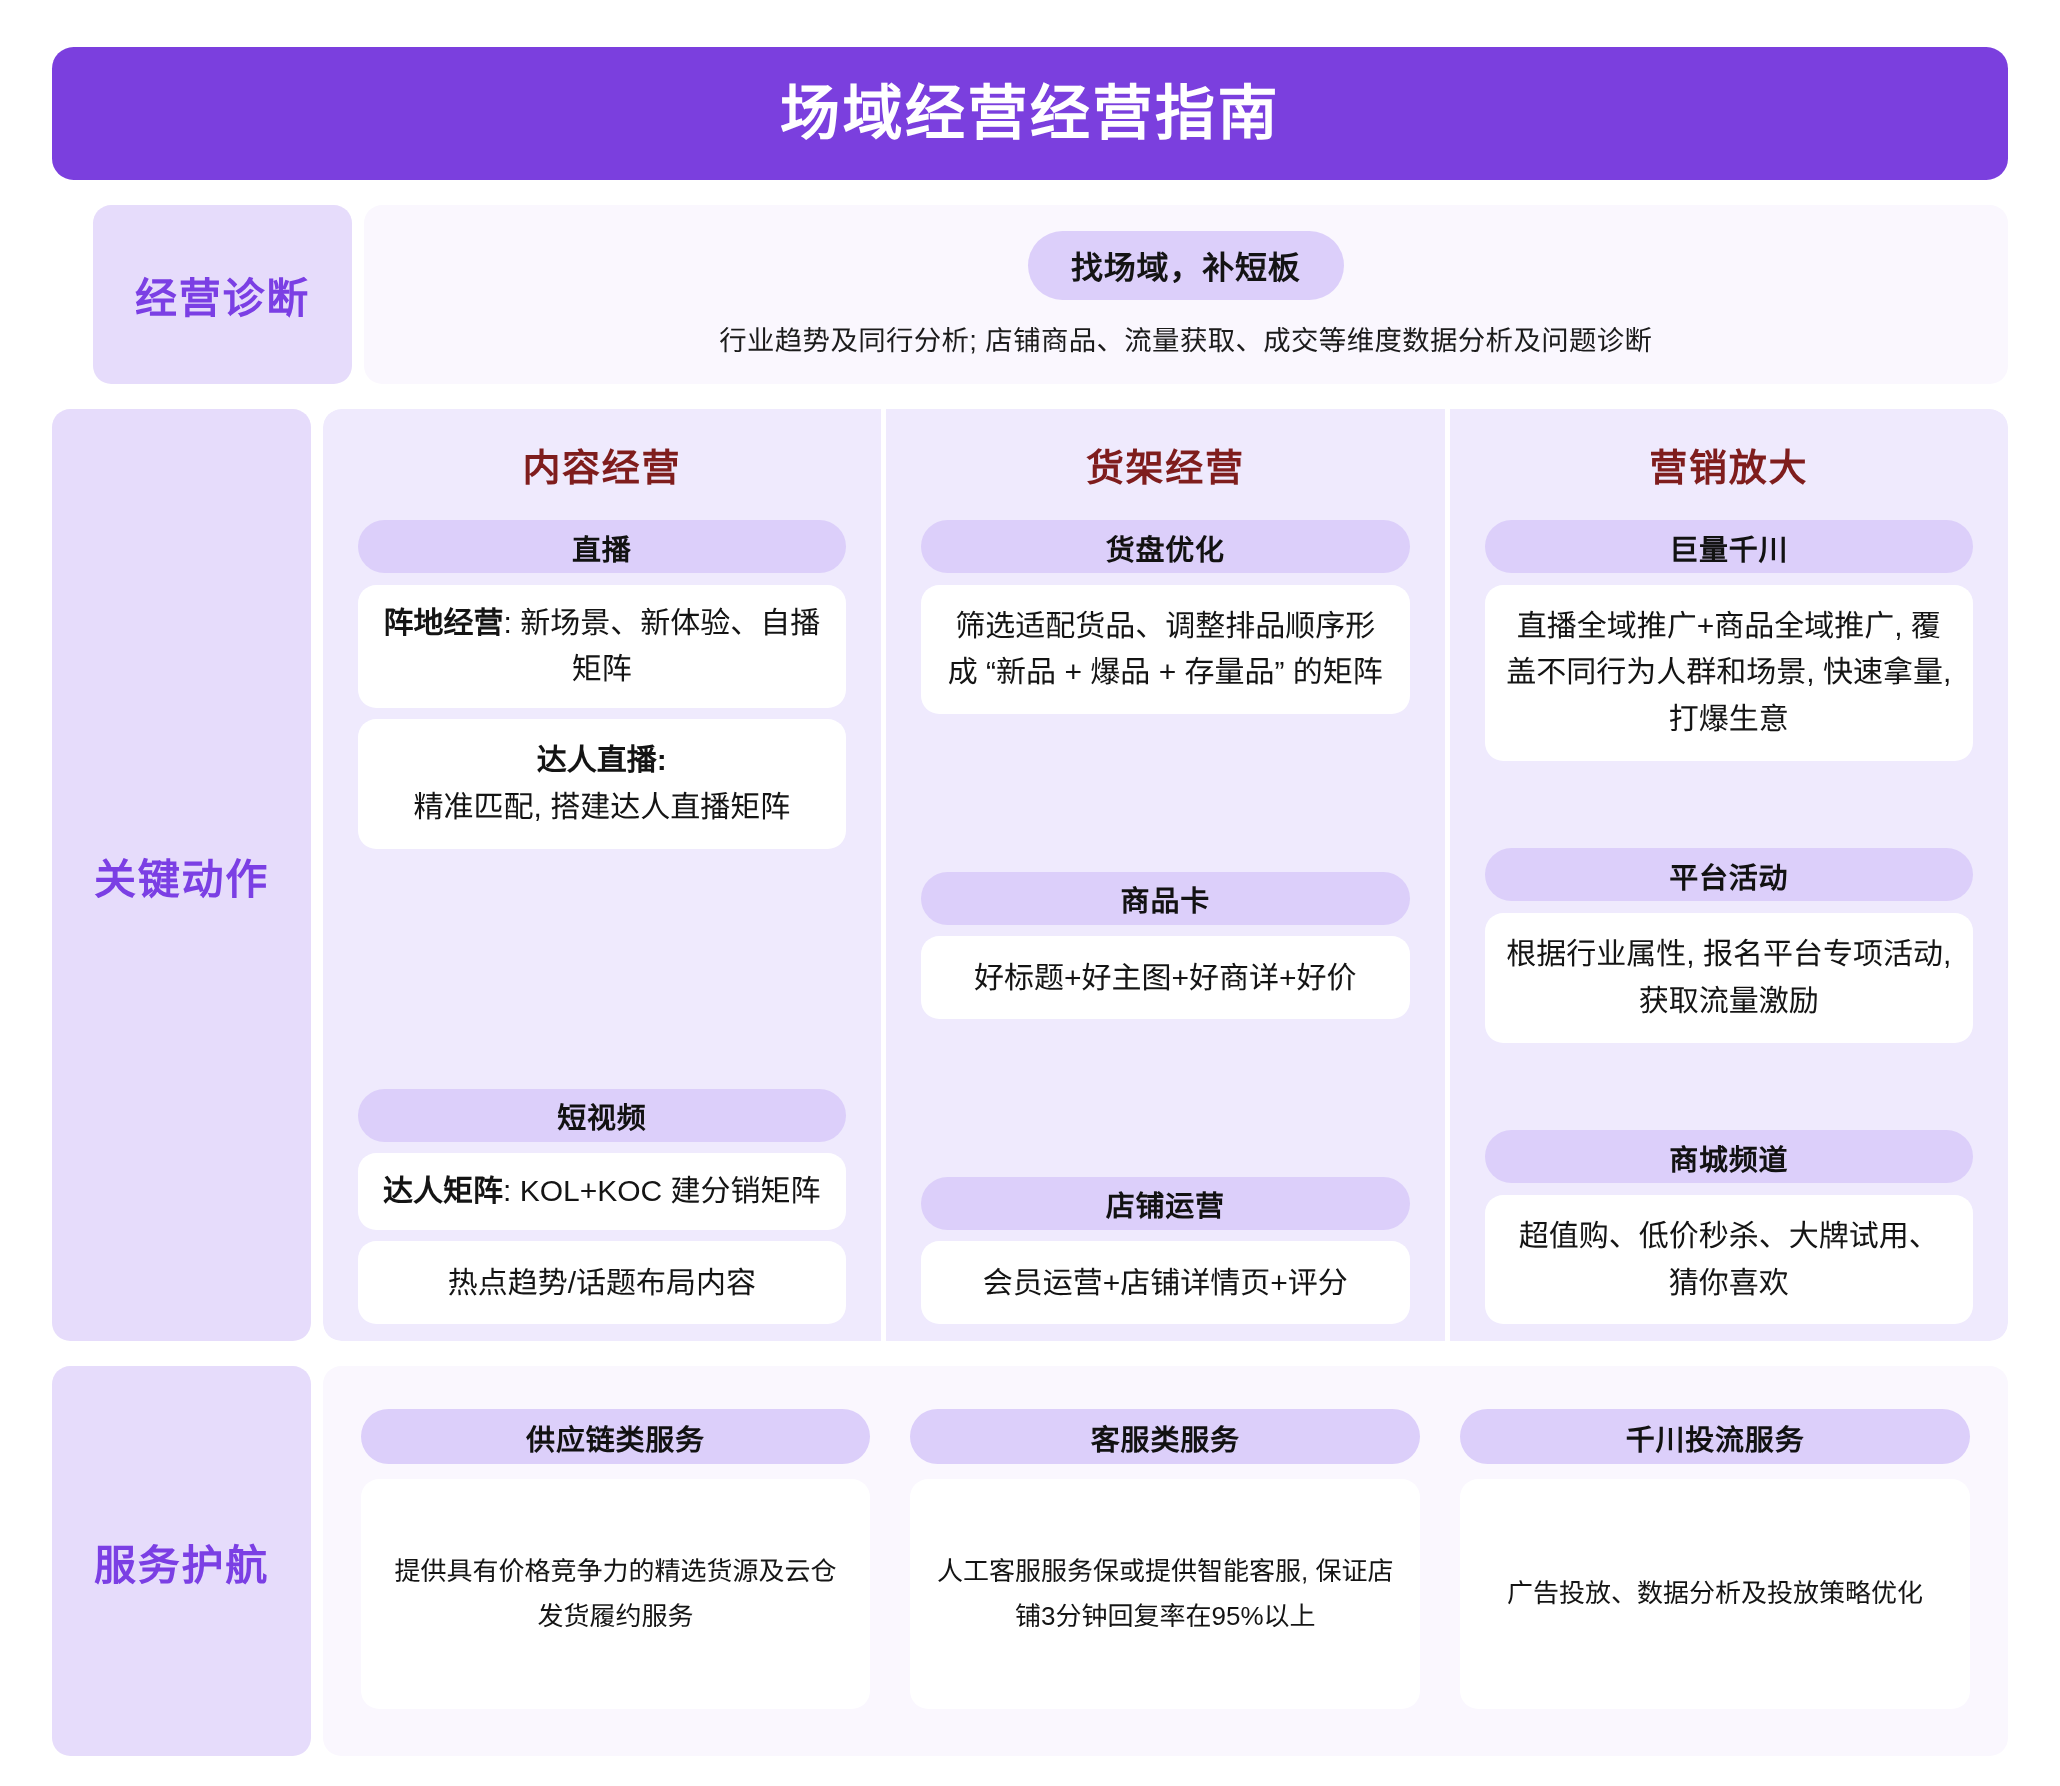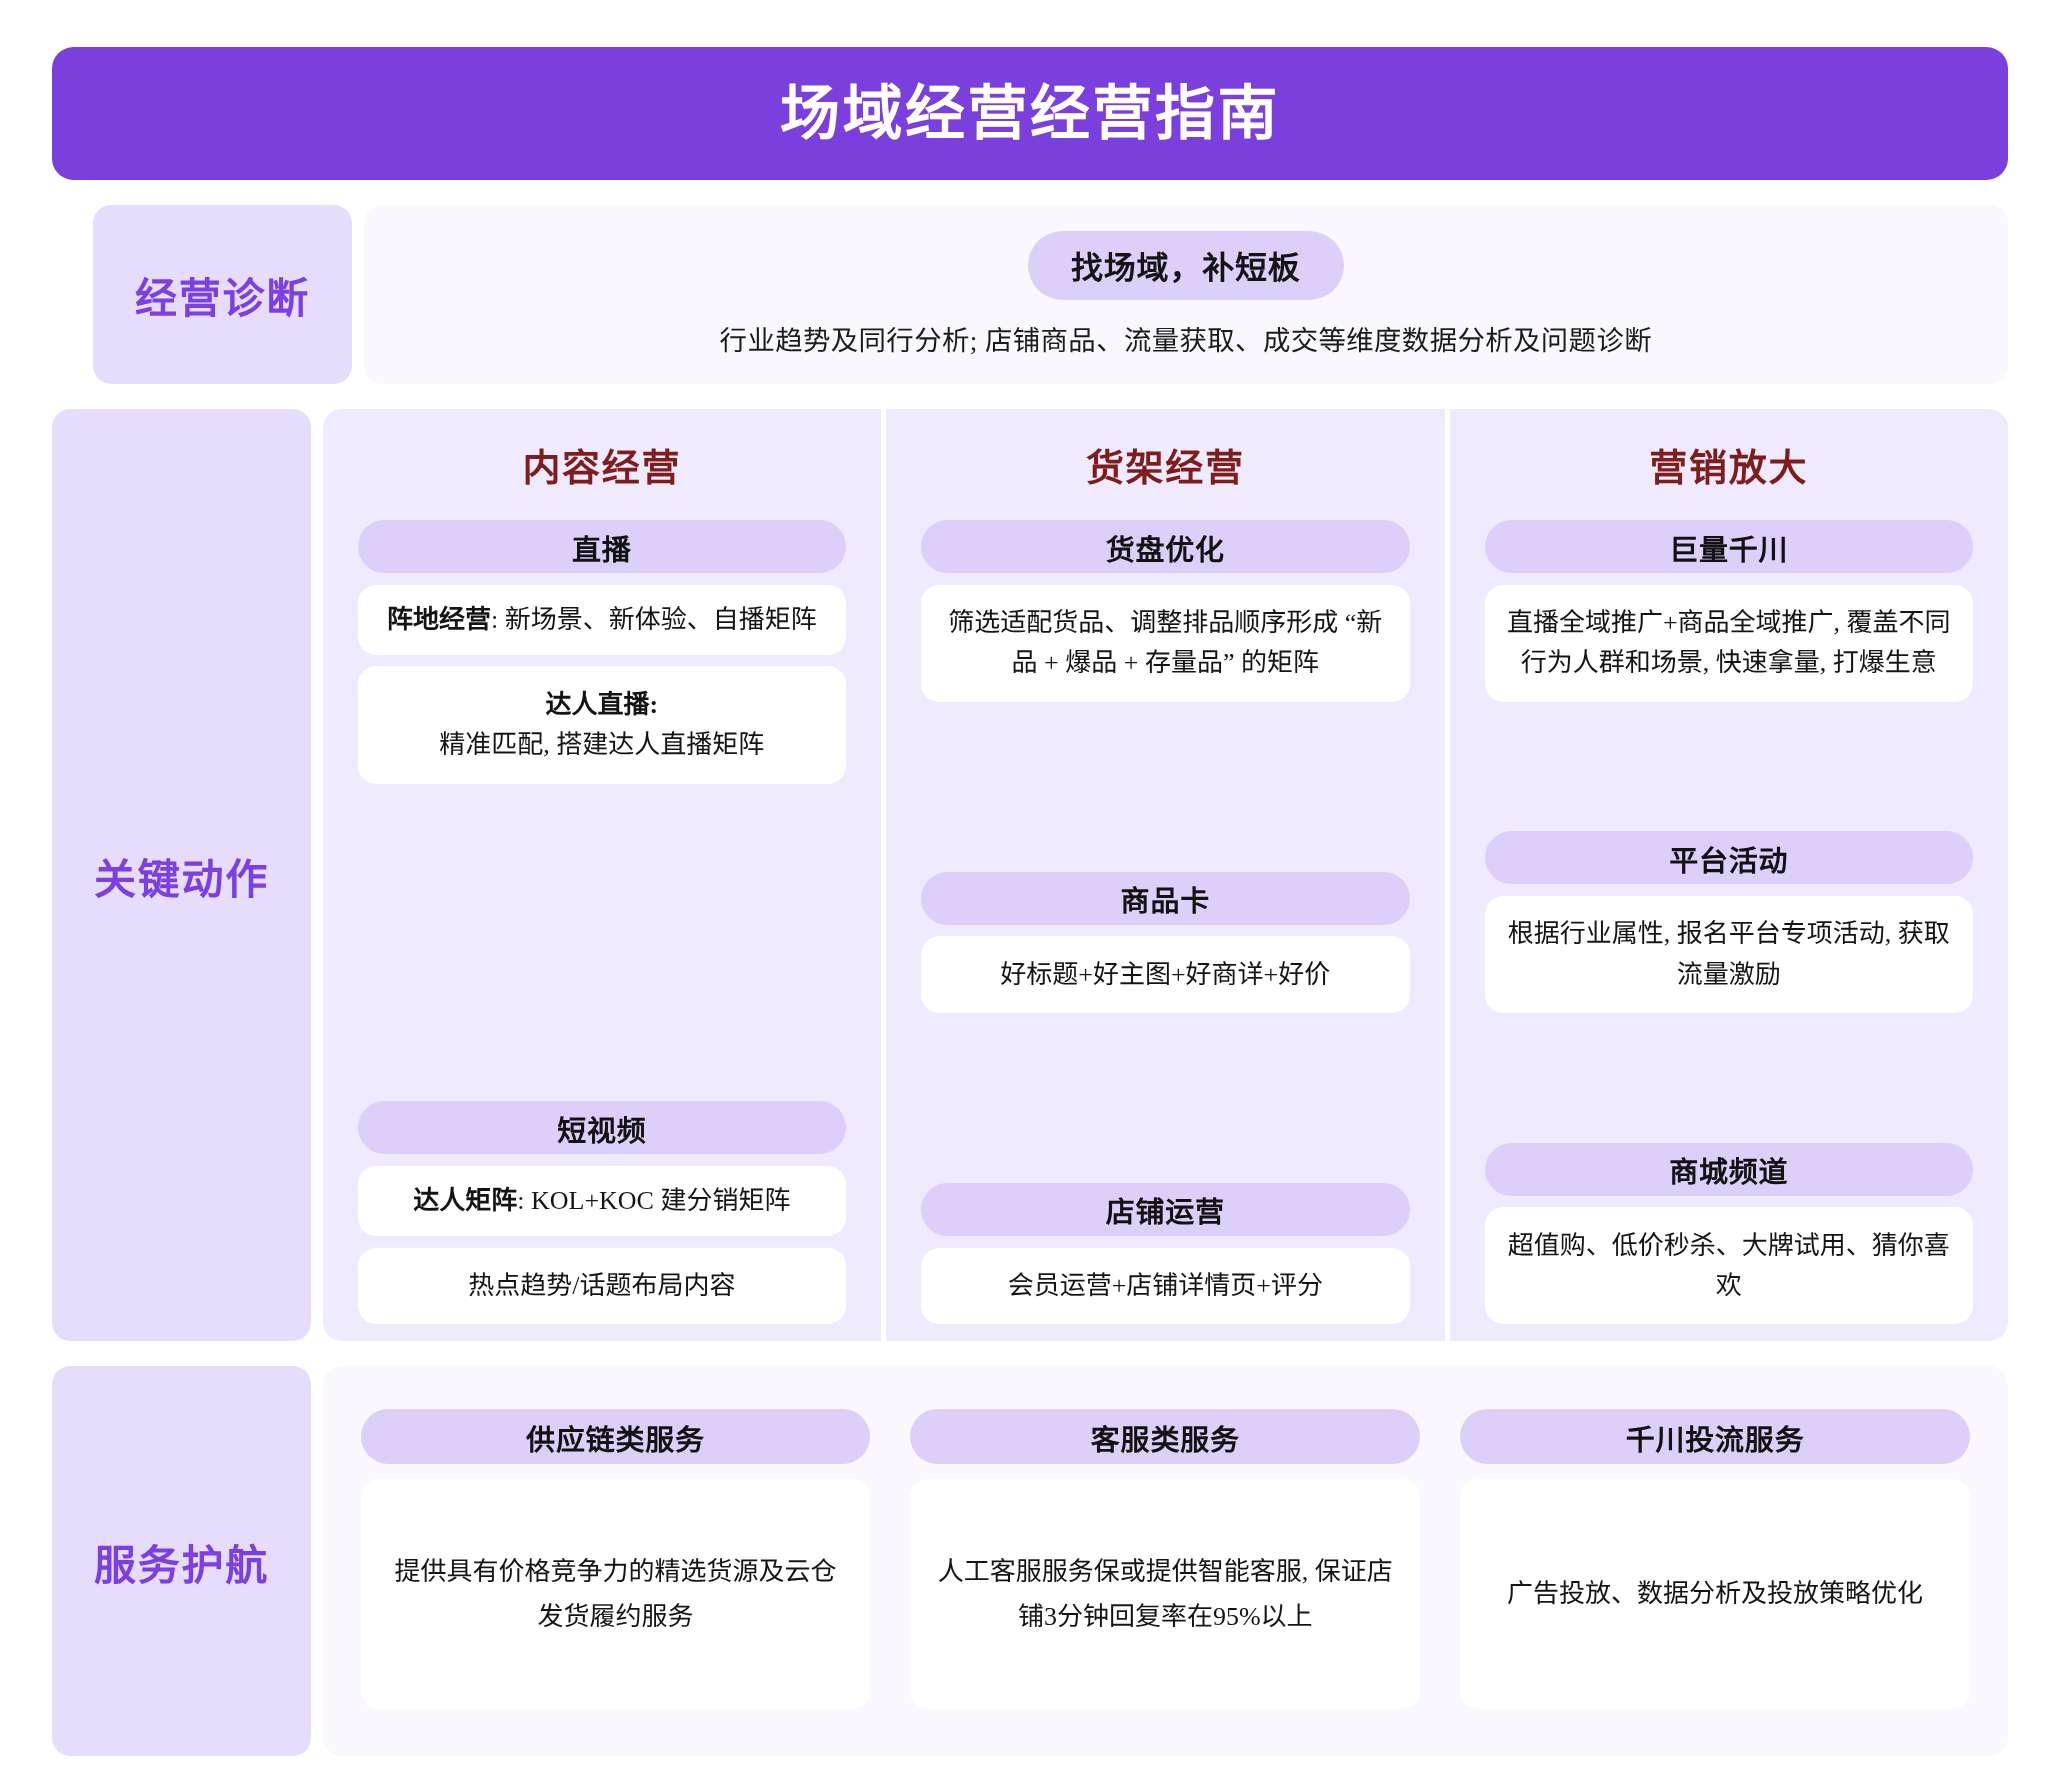--- a/index.html
+++ b/index.html
@@ -61,21 +61,20 @@
   .row-label span {
     color: #7B3FE4;
     font-size: 42px;
     font-weight: bold;
     letter-spacing: 1.7px;
   }
   .row-content {
     flex: 1 1 auto;
     border-radius: 18.3px;
     overflow: hidden;
-    font-family: Liberation Serif, serif;
   }
 
   
   .row-diagnosis { height: 179px; padding-left: 41px; }
   .diagnosis-panel {
     background: #FAF7FE;
     height: 100%;
     display: flex;
     flex-direction: column;
     align-items: center;
@@ -142,21 +141,21 @@
     font-weight: bold;
     color: #121212;
     letter-spacing: 0.8px;
   }
   .card {
     background: #ffffff;
     border-radius: 18.3px;
     padding: 18.3px 21.6px;
     box-sizing: border-box;
     text-align: center;
-    font-size: 26px;
+    font-size: 30px;
     line-height: 1.55;
     color: #141414;
   }
   .card.tight { padding: 15px 16.6px; }
   .card b { font-weight: bold; }
 
   
   .row-service { height: 390px; }
   .service-panel {
     background: #FAF7FE;

